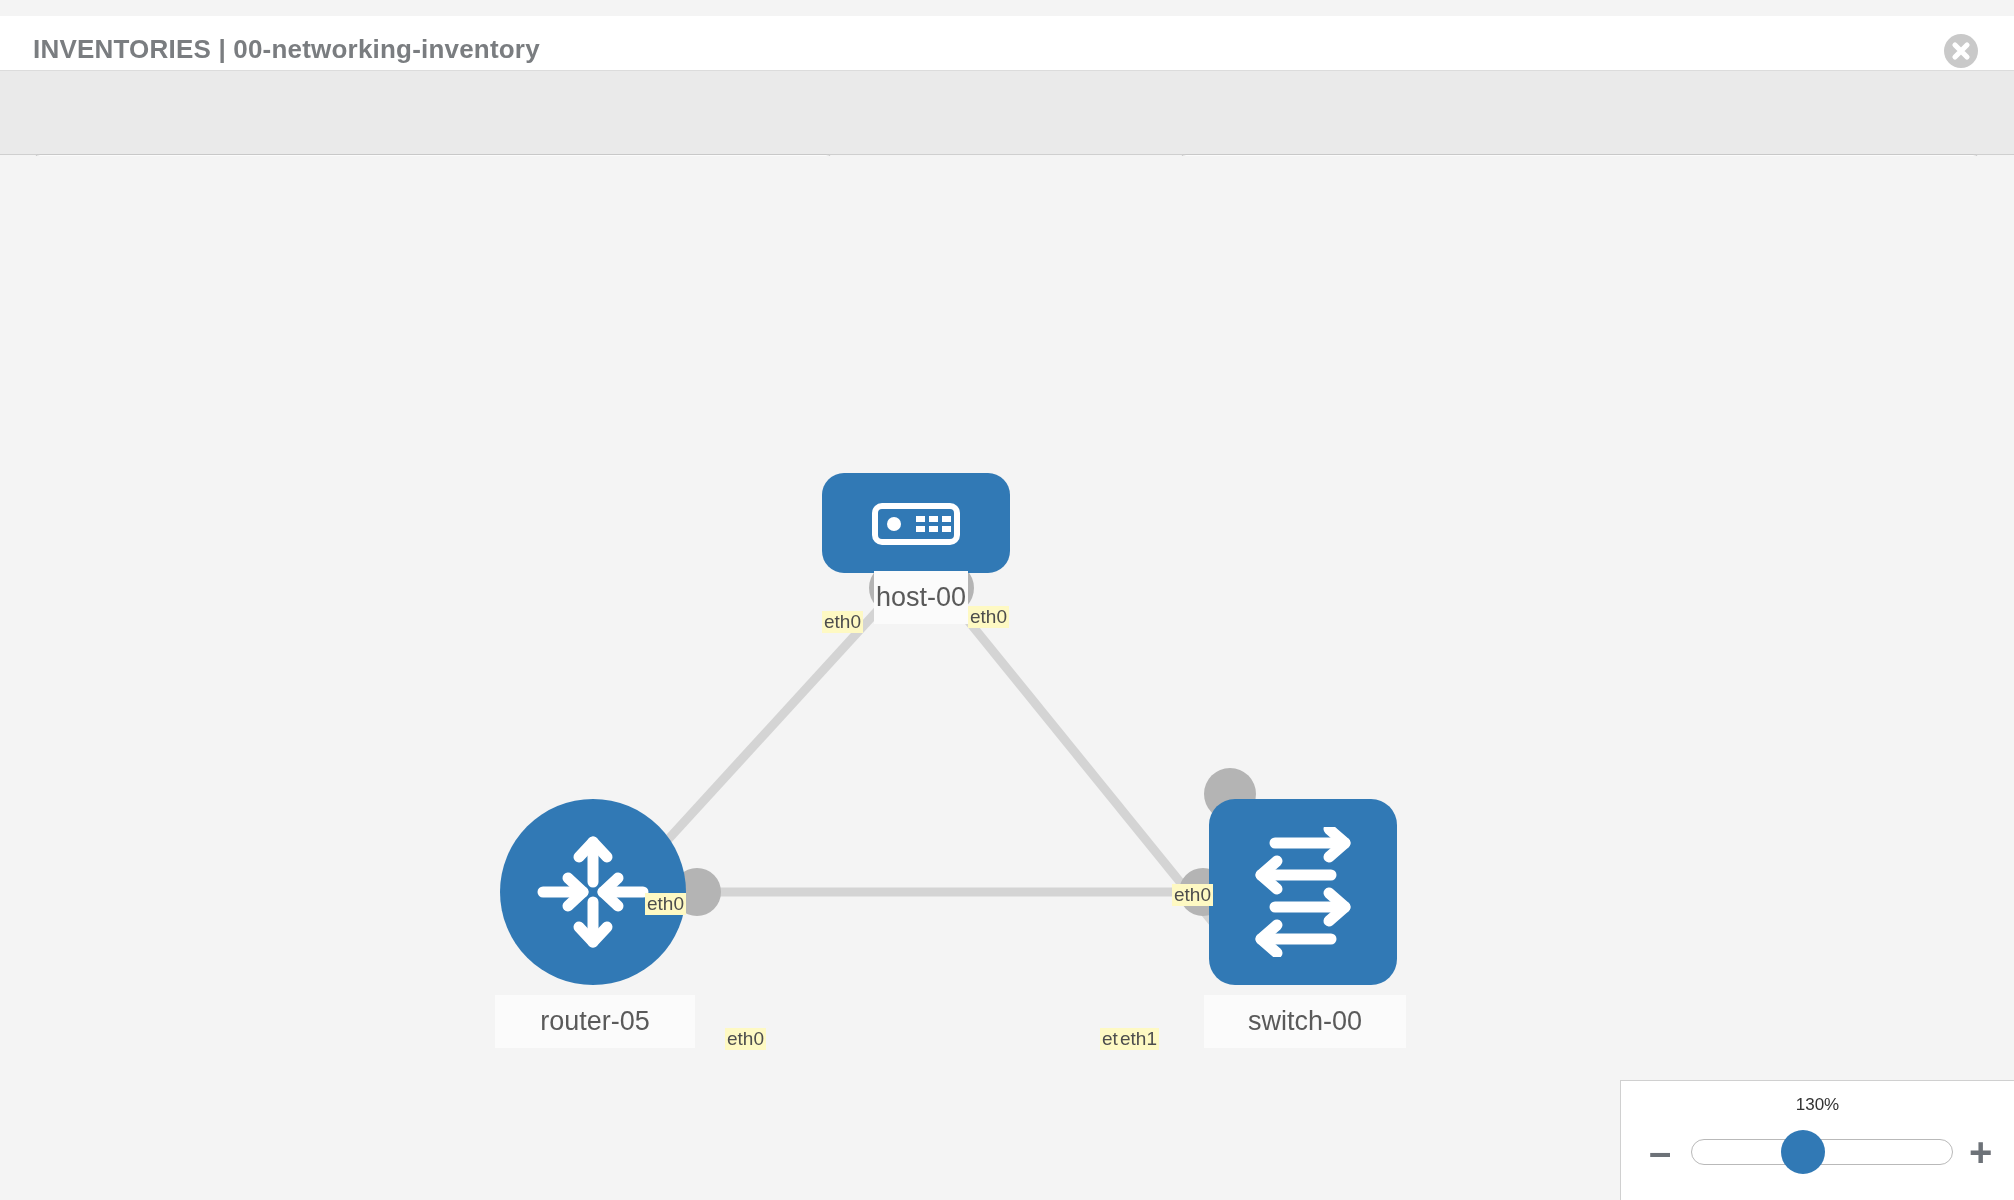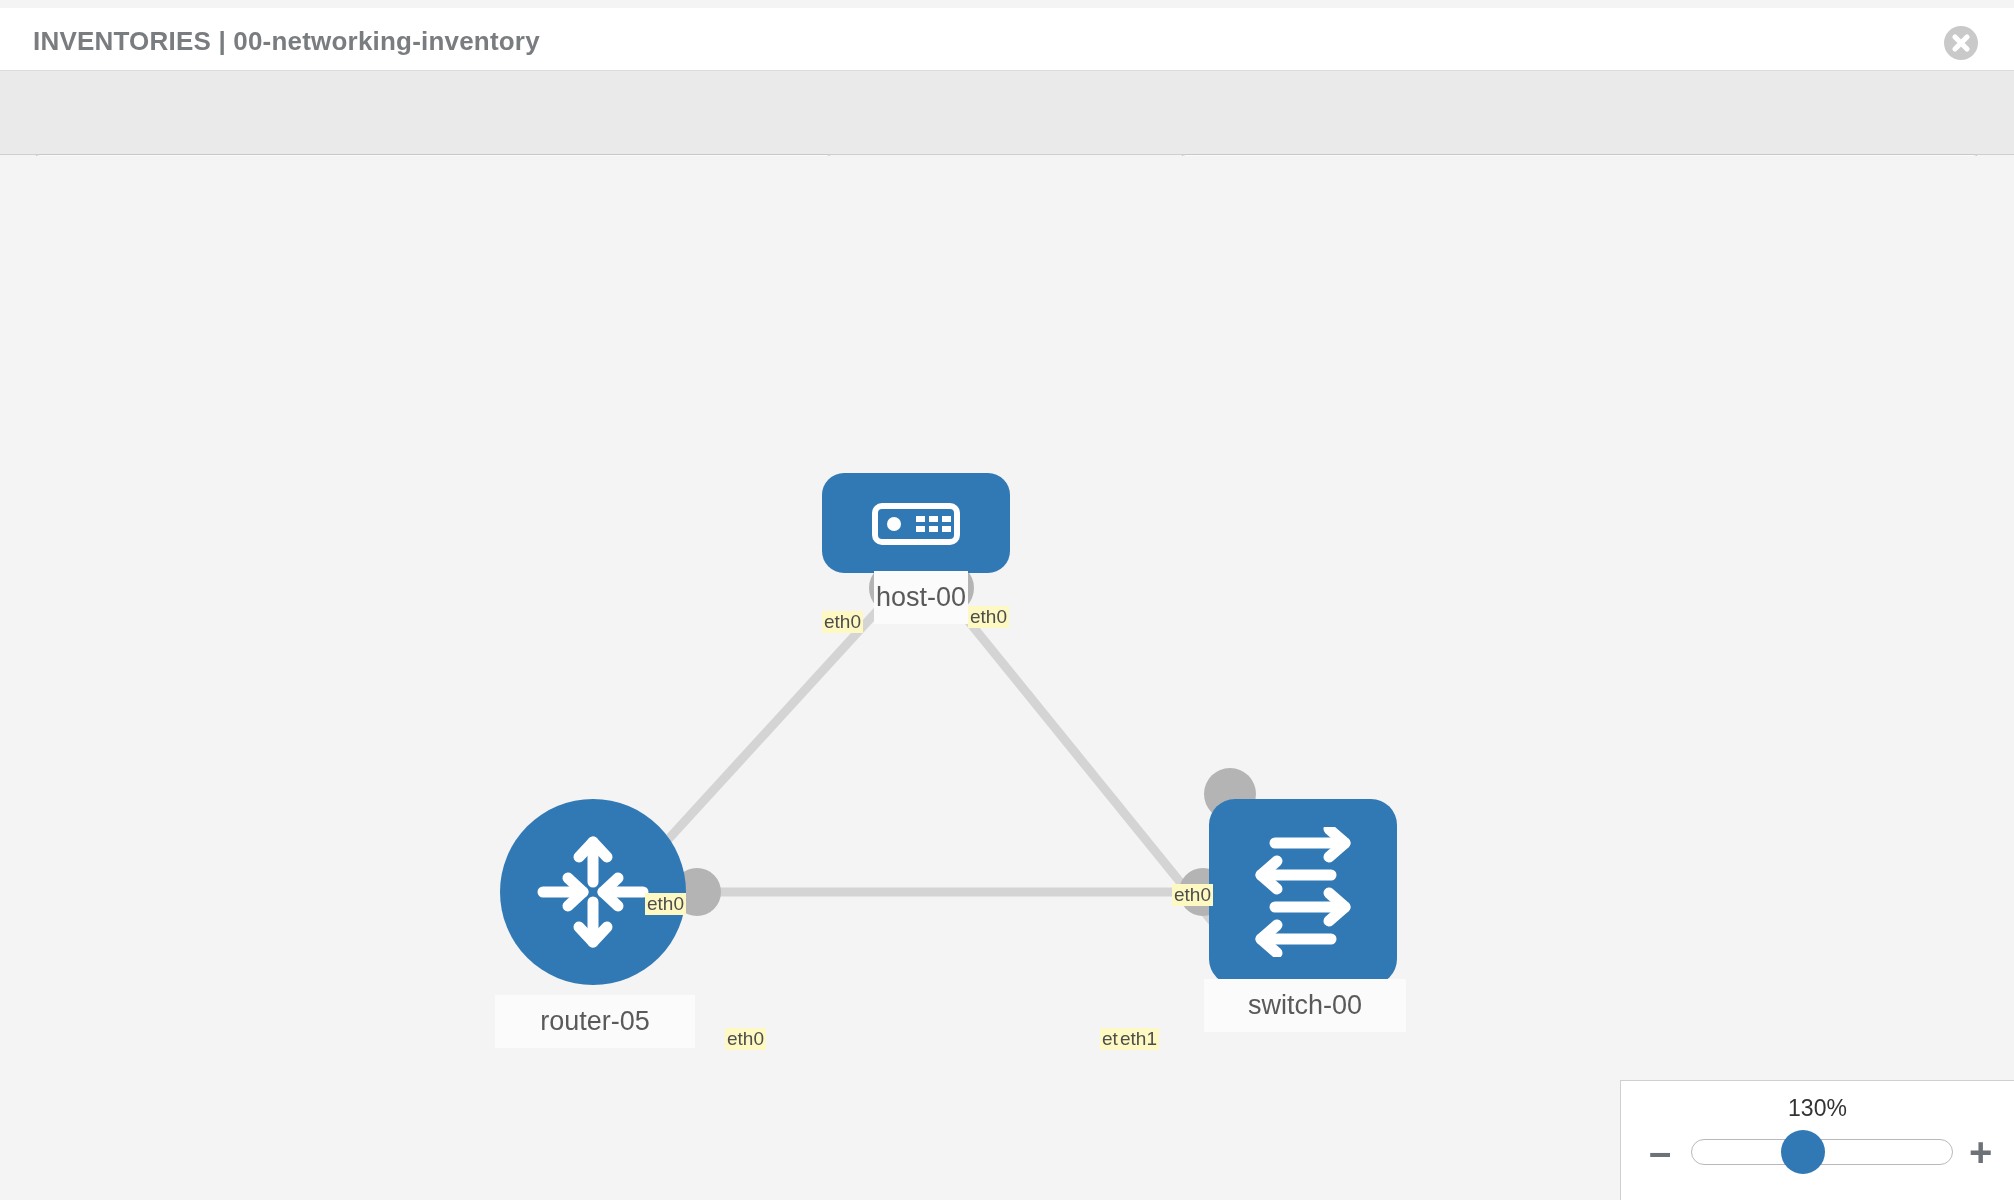--- a/index.html
+++ b/index.html
@@ -10,21 +10,21 @@
     overflow: hidden;
   }
   .app {
     position: relative;
     width: 2014px; height: 1200px;
     background: #f4f4f4;
   }
 
   
   .header {
-    position: absolute; left: 0; top: 8px;
+    position: absolute; left: 0; top: 16px;
     width: 2014px; height: 62px;
     background: #ffffff;
     box-sizing: border-box;
   }
   .header-title {
     position: absolute; left: 33px; top: 18px;
     font-size: 26px; font-weight: bold;
     color: #7a7d80;
     letter-spacing: 0.2px;
     white-space: nowrap;
@@ -122,21 +122,21 @@
     position: absolute; left: 1620px; top: 1080px;
     width: 394px; height: 120px;
     background: #ffffff;
     border: 1px solid #d0d0d0;
     border-right: none; border-bottom: none;
     box-sizing: border-box;
   }
   .zoom-value {
     position: absolute; left: 0; right: 0; top: 14px;
     text-align: center;
-    font-size: 23px; color: #333333;
+    font-size: 17px; color: #333333;
   }
   .zoom-minus, .zoom-plus {
     position: absolute; top: 56px;
     color: #6d7278; cursor: pointer;
     font-size: 40px; line-height: 30px;
     font-weight: bold;
     user-select: none;
   }
   .zoom-minus { left: 28px; }
   .zoom-plus  { left: 348px; }
@@ -255,21 +255,21 @@
           <line x1="34" y1="16" x2="104" y2="16"></line>
           <polyline points="88,2 104,16 88,30"></polyline>
           <line x1="90" y1="48" x2="20" y2="48"></line>
           <polyline points="36,34 20,48 36,62"></polyline>
           <line x1="34" y1="80" x2="104" y2="80"></line>
           <polyline points="88,66 104,80 88,94"></polyline>
           <line x1="90" y1="112" x2="20" y2="112"></line>
           <polyline points="36,98 20,112 36,126"></polyline>
         </g>
       </svg>
-      <div class="node-label" style="left:-5px; top:180px; width:198px;">switch-00</div>
+      <div class="node-label" style="left:-5px; top:196px; width:198px;">switch-00</div>
     </div>
 
     <div class="iface-label" style="left:822px; top:455px;">eth0</div>
     <div class="iface-label" style="left:968px; top:450px;">eth0</div>
     <div class="iface-label" style="left:645px; top:737px;">eth0</div>
     <div class="iface-label" style="left:1172px; top:728px;">eth0</div>
     <div class="iface-label" style="left:725px; top:872px;">eth0</div>
     <div class="iface-label" style="left:1100px; top:872px;">eth</div>
     <div class="iface-label" style="left:1118px; top:872px;">eth1</div>
 

